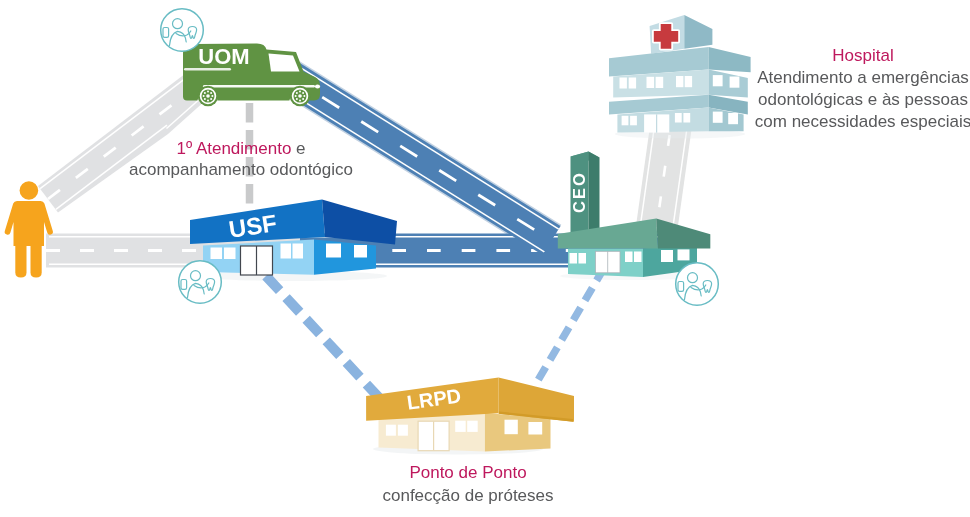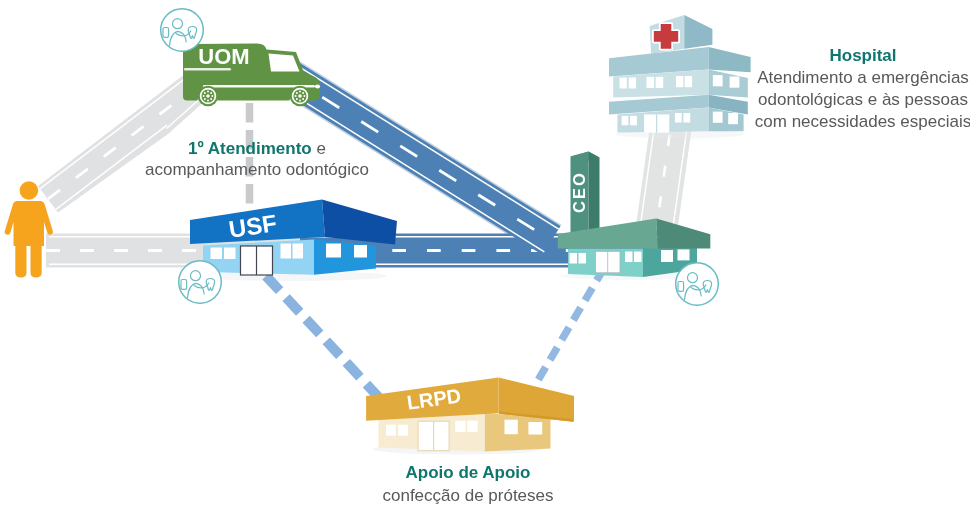--- a/index.html
+++ b/index.html
@@ -1,19 +1,19 @@
 <!DOCTYPE html>
 <html><head>
 <meta charset="utf-8">
 <style>
   html,body{margin:0;padding:0;background:#ffffff;}
   #stage{position:relative;width:970px;height:517px;overflow:hidden;
          font-family:"Liberation Sans", sans-serif;background:#fff;will-change:transform;}
   .txt{position:absolute;text-align:center;color:#58595b;font-size:17px;line-height:21px;}
-  .txt b{font-weight:bold;color:#0f766e;}
+  .txt b{font-weight:normal;color:#be185d;}
 </style>
 </head>
 <body>
 <div id="stage">
 <svg width="970" height="517" viewBox="0 0 970 517" style="position:absolute;left:0;top:0">
 
   <g>
     <rect x="46" y="233.5" width="289" height="34" fill="#e0e1e3"></rect>
     <line x1="49" y1="236.8" x2="335" y2="236.8" stroke="#ffffff" stroke-width="1.5"></line>
     <line x1="49" y1="264.2" x2="335" y2="264.2" stroke="#ffffff" stroke-width="1.5"></line>
@@ -235,22 +235,22 @@
         <path d="M 6.2,-0.2 C 6.2,-4.6 14.6,-4.6 14.6,-0.2 C 14.6,2.7 13.2,3.7 12.7,6.9 C 12.4,8.9 11.2,8.9 10.9,6.9 Q 10.7,5.7 10.4,5.7 Q 10.1,5.7 9.9,6.9 C 9.6,8.9 8.4,8.9 8.1,6.9 C 7.6,3.7 6.2,2.7 6.2,-0.2 Z"></path>
         <rect x="-19" y="-2.5" width="5.6" height="9.8" rx="1.6"></rect>
       </g>
     </g>
   </defs>
   <use href="#dent" transform="translate(182,30)"></use>
   <use href="#dent" transform="translate(200,282)"></use>
   <use href="#dent" transform="translate(697,284)"></use>
 </svg>
 
-<div class="txt" style="left:130px;top:138px;width:254px;">
+<div class="txt" style="left:114px;top:138px;width:254px;">
   <b>1º Atendimento</b> e<br>acompanhamento odontógico
 </div>
 <div class="txt" style="left:743px;top:45px;width:240px;line-height:22px;">
   <b>Hospital</b><br>Atendimento a emergências<br>odontológicas e às pessoas<br>com necessidades especiais
 </div>
 <div class="txt" style="left:368px;top:461px;width:200px;line-height:23px;">
-  <b>Apoio de Apoio</b><br>confecção de próteses
+  <b>Ponto de Ponto</b><br>confecção de próteses
 </div>
 </div>
 
 </body></html>

